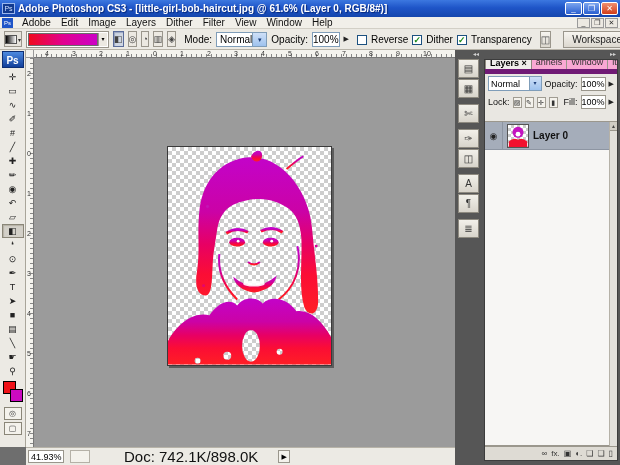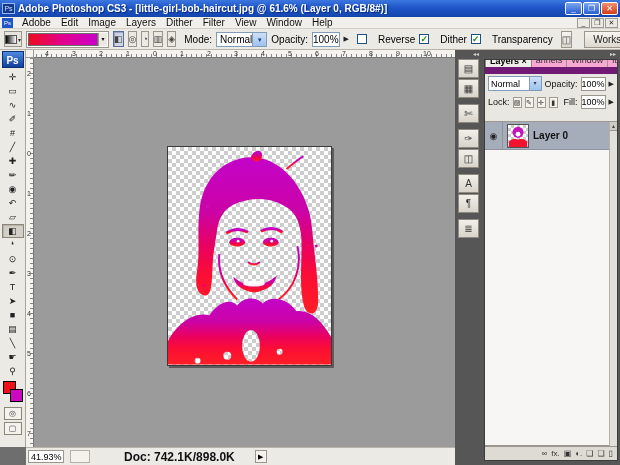--- a/index.html
+++ b/index.html
@@ -38,21 +38,21 @@
   #gradient-edit { display:flex; align-items:center; border:1px solid #9a968c; background:#fff; padding:1px; }
   #gradient-edit .dd { width:9px; height:13px; background:#ece9e2; border-left:1px solid #9a968c; font-size:6px; line-height:13px; text-align:center; }
   .gtype { width:17px; height:16px; border:1px solid #9a968c; background:#ece9e2; font-size:9px; line-height:14px; text-align:center; color:#444; }
   .gtype.active { background:#cfd6e2; border-color:#5a6c9a; box-shadow:inset 1px 1px 1px #9aa6c2; }
   .opt-label { font-size:10px; color:#000; }
   .opt-select { width:86px; height:15px; border:1px solid #7f9db9; background:#fff; display:flex; align-items:center; }
   .opt-select .val { flex:1; padding-left:3px; font-size:10px; }
   .opt-select .btn { width:14px; height:13px; background:linear-gradient(180deg,#cfe0f7,#9ec2ee); border-left:1px solid #7f9db9; font-size:7px; text-align:center; line-height:13px; color:#1c3e7a; }
   .opt-num { width:34px; height:15px; border:1px solid #7f9db9; background:#fff; font-size:10px; text-align:center; line-height:13px; }
   .spin { font-size:7px; color:#222; }
-  .cb { display:flex; align-items:flex-start; gap:11px; }
+  .cb { display:flex; align-items:flex-end; gap:4px; }
   .cb .box { width:10px; height:10px; border:1px solid #1c5180; background:#fff; font-size:9px; line-height:9px; text-align:center; color:#1a8a1a; font-weight:bold; }
   .sep-v { width:1px; height:16px; background:#b7b3a8; margin:0 2px; }
   #bridge-btn { width:24px; height:17px; border:1px solid #9a968c; background:linear-gradient(180deg,#f7f5f0,#dcd8cf); text-align:center; line-height:15px; font-size:10px; color:#555; }
   #workspace-btn { height:17px; border:1px solid #9a968c; background:linear-gradient(180deg,#f7f5f0,#dcd8cf); padding:0 8px; font-size:10px; line-height:15px; color:#222; }
 
   
   #toolcol { left:0; top:50px; width:26px; height:397px; background:#eceae4; border-right:1px solid #a9a59a; }
   #ps-logo { width:22px; height:17px; margin:1px auto 2px; background:linear-gradient(180deg,#4d8ae0,#123f9a); color:#fff;
     font-weight:bold; font-size:10px; text-align:center; line-height:17px; border:1px solid #0d2f74; }
   .tool { width:22px; height:14px; margin:0 auto; text-align:center; font-size:9px; line-height:14px; color:#222; }
@@ -80,21 +80,21 @@
   
   #dockstrip { left:455px; top:50px; width:27px; height:415px; background:#565656; }
   #dockstrip .hdr { height:8px; color:#cfcfcf; font-size:6px; text-align:right; padding-right:3px; line-height:8px; }
   .dock-ico { width:21px; height:19px; margin:1px auto; background:linear-gradient(180deg,#f2f0ea,#d8d4cb);
     border:1px solid #8e8a80; text-align:center; line-height:18px; font-size:10px; color:#333; }
   .dock-gap { height:4px; }
 
   #rightdock { left:482px; top:50px; width:138px; height:415px; background:#565656; }
   #rightdock .hdr { height:8px; color:#cfcfcf; font-size:6px; text-align:right; padding-right:4px; line-height:8px; }
   #layers-panel { position:absolute; left:2px; top:9px; width:134px; height:402px; background:#e9e7e2; border:1px solid #3c3c3c; }
-  #tabs { height:14px; background:#b9b5ab; display:flex; align-items:flex-end; border-bottom:7px solid #701a75; overflow:hidden; }
+  #tabs { height:14px; background:#b9b5ab; display:flex; align-items:flex-end; border-bottom:5px solid #701a75; overflow:hidden; }
   .tab { height:13px; line-height:13px; padding:0 4px; font-size:9px; white-space:nowrap; }
   .tab.active { background:#efedea; border:1px solid #8e8a80; border-bottom:none; font-weight:bold; }
   .tab.inactive { color:#333; border-right:1px solid #9b978d; background:#f9a8d4; }
   .prow { display:flex; align-items:center; gap:3px; padding:2px 3px; }
   .psel { width:60px; height:15px; border:1px solid #7f9db9; background:#fff; display:flex; align-items:center; }
   .psel .val { flex:1; padding-left:2px; font-size:9px; }
   .psel .btn { width:12px; height:13px; background:linear-gradient(180deg,#cfe0f7,#9ec2ee); border-left:1px solid #7f9db9; font-size:6px; text-align:center; line-height:13px; color:#1c3e7a; }
   .plabel { font-size:9px; color:#111; }
   .pnum { width:28px; height:14px; border:1px solid #9a968c; background:#fff; font-size:9px; text-align:center; line-height:12px; }
   .lock-ico { width:11px; height:11px; border:1px solid #a09c92; background:#f4f2ec; font-size:7px; text-align:center; line-height:10px; color:#333; }
@@ -112,21 +112,21 @@
   #panel-bottom { position:absolute; left:0; bottom:0; width:132px; height:14px; background:#dedbd4; border-top:1px solid #9b978d;
     display:flex; align-items:center; justify-content:flex-end; gap:4px; padding:0 4px; }
   .pb-ico { font-size:8px; color:#333; line-height:12px; }
 
   
   #status-left-block { left:0; top:447px; width:26px; height:18px; background:#6e6e6e; }
   #statusbar { left:26px; top:447px; width:429px; height:18px; background:#eceae4; border-top:1px solid #b7b3a8;
     display:flex; align-items:center; gap:6px; padding:0 2px; }
   #zoom-field { width:36px; height:13px; border:1px solid #9a968c; background:#fff; font-size:9px; line-height:12px; padding-left:2px; }
   #status-tool { width:20px; height:13px; border:1px solid #b5b1a7; background:#f4f2ec; font-size:8px; text-align:center; line-height:12px; color:#666; }
-  #doc-size { font-size:12px; color:#111; margin-left:28px;font-weight:bold; }
+  #doc-size { font-size:15px; color:#111; margin-left:28px; }
   #status-flyout { width:12px; height:13px; border:1px solid #9a968c; background:#f4f2ec; font-size:7px; text-align:center; line-height:12px; margin-left:14px; }
 </style>
 </head>
 <body>
 
 <div id="titlebar" class="abs">
   <div class="app-ico">Ps</div>
   <div class="ttl">Adobe Photoshop CS3 - [little-girl-bob-haircut.jpg @ 61.6% (Layer 0, RGB/8#)]</div>
   <div class="winbtn">_</div>
   <div class="winbtn">❐</div>

